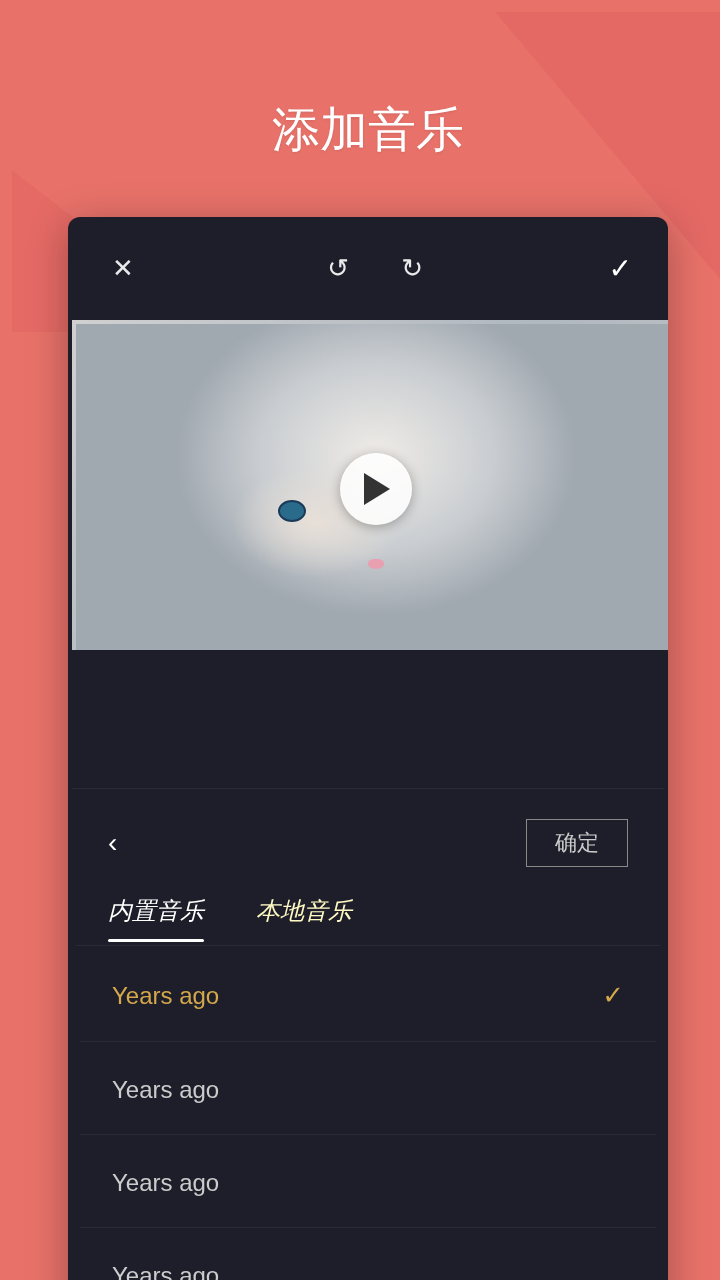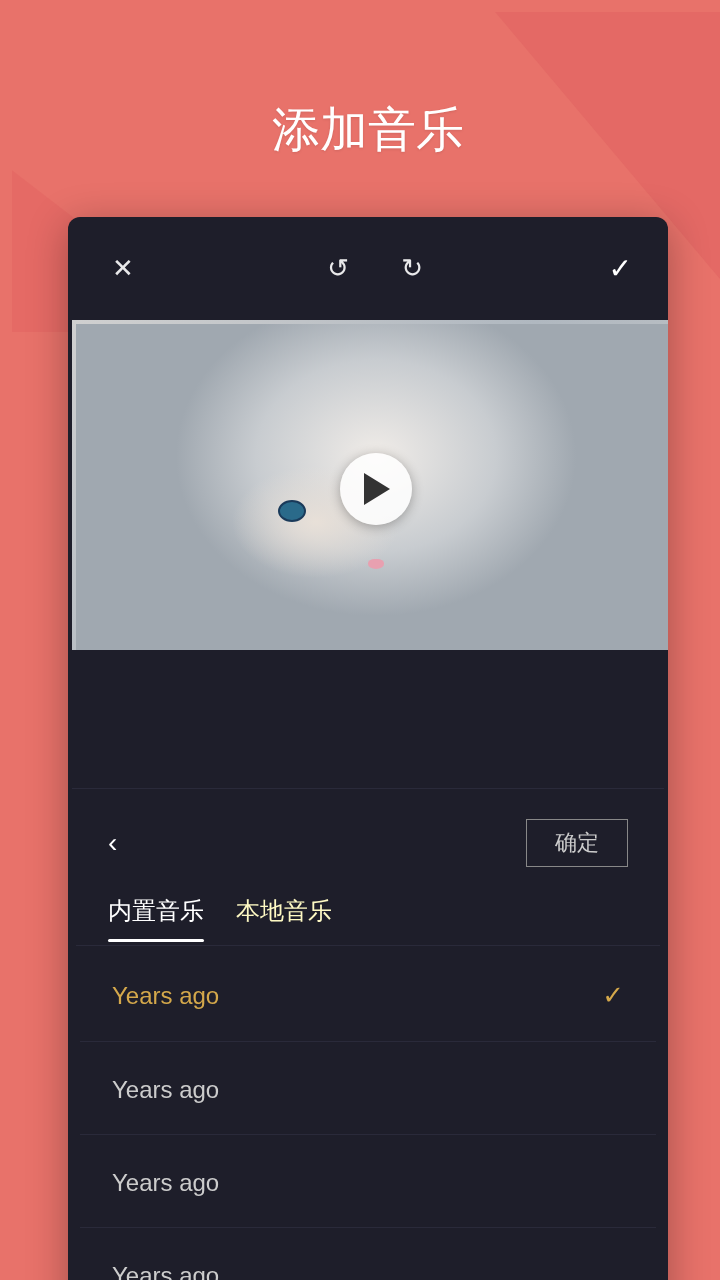--- a/index.html
+++ b/index.html
@@ -185,22 +185,23 @@
       font-size: 22px;
       padding: 8px 28px;
       border-radius: 0;
       cursor: pointer;
     }
 
     
     .music-tabs {
       display: flex;
       padding: 0 28px;
-      gap: 24px;
+      gap: 44px;
       border-bottom: 1px solid #2a2a3a;
+      font-style: italic;
     }
     .music-tab {
       font-size: 24px;
       padding-bottom: 14px;
       cursor: pointer;
       position: relative;
     }
     .music-tab.active {
       color: white;
     }

